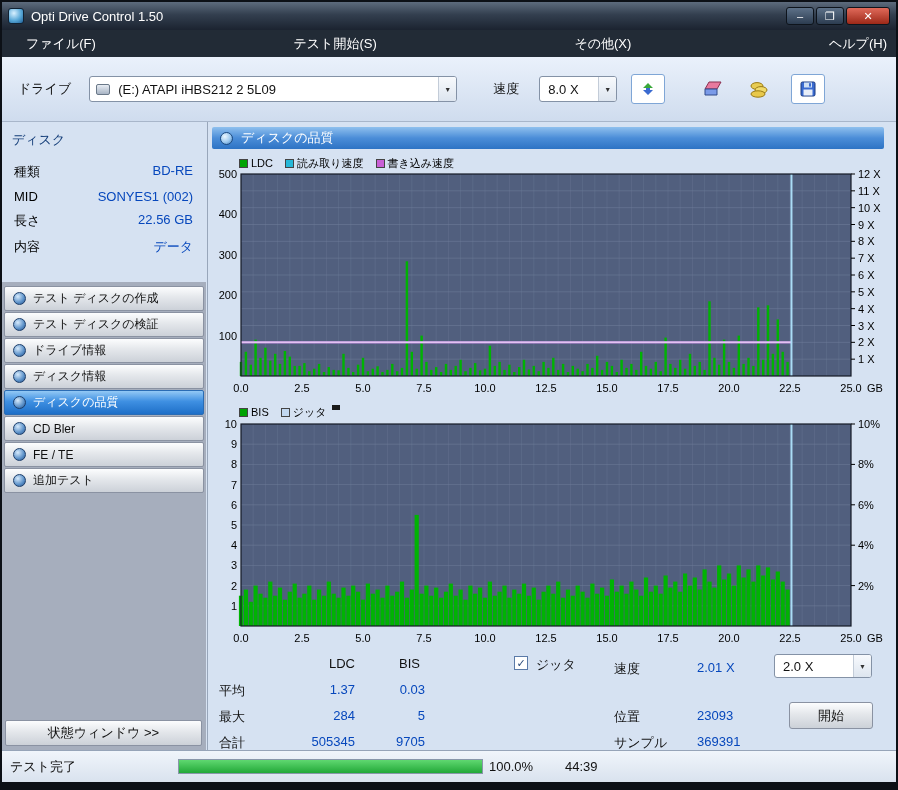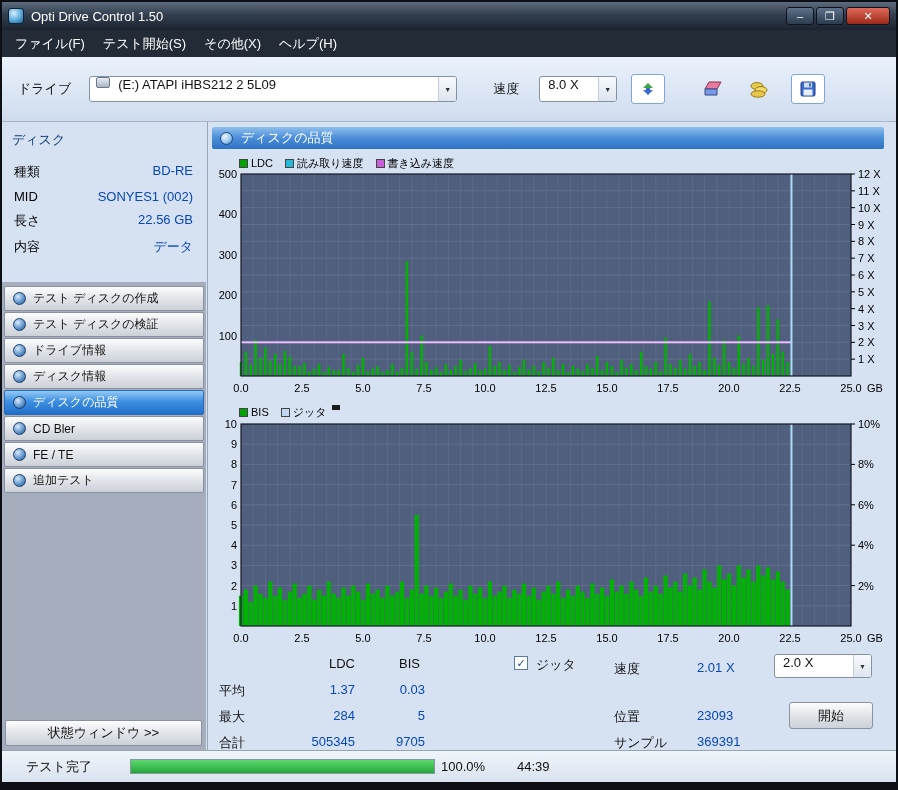--- a/index.html
+++ b/index.html
@@ -12,28 +12,28 @@
               display:flex; align-items:center; gap:7px; padding:0 6px; color:#fff; font-size:13px; }
   .app-icon { width:16px; height:16px; border-radius:3px;
               background:radial-gradient(circle at 35% 30%, #d8f0ff, #58a8d8 55%, #1f5e96); border:1px solid #123; }
   .win-btns { margin-left:auto; display:flex; gap:2px; }
   .win-btn { width:28px; height:18px; border:1px solid #0e141c; border-radius:3px;
              background:linear-gradient(#5d7188,#2c3c50); color:#fff; font-size:11px;
              display:flex; align-items:center; justify-content:center; }
   .win-btn.close { width:44px; background:linear-gradient(#e06a5a,#9c2818); }
   
   .menubar { position:absolute; top:28px; left:0; right:0; height:27px; background:#222b36;
-             display:flex; align-items:center; padding-left:4px; color:#fff; font-size:13px; }
+             display:flex; align-items:center; padding-left:15px; color:#fff; font-size:13px;justify-content:space-between; }
   .menu-item { padding:4px 9px; }
   
   .toolbar { position:absolute; top:55px; left:0; right:0; height:65px;
              background:linear-gradient(#eaf1fb,#cfdcee); border-bottom:1px solid #a8b6ca;
              display:flex; align-items:center; padding-left:16px; font-size:13px; color:#111; }
   .combo { height:26px; background:#fff; border:1px solid #8492a6; border-radius:3px;
-           display:flex; font-size:13px; overflow:hidden; }
+           display:flex; align-items:center; font-size:13px; overflow:hidden; }
   .combo .txt { padding:0 8px; white-space:nowrap; }
   .combo .arrow { width:18px; height:100%; margin-left:auto; border-left:1px solid #c3ccd8;
                   background:linear-gradient(#f8fafd,#dde5ef); display:flex; align-items:center;
                   justify-content:center; font-size:7px; color:#333; }
   .drive-ico { width:14px; height:11px; margin-left:6px; background:linear-gradient(#e8edf4,#a8b4c4);
                border:1px solid #6a7888; border-radius:2px; }
   .tool-btn { width:34px; height:30px; border:1px solid #7fa6d6; border-radius:3px; background:#fff;
               display:flex; align-items:center; justify-content:center; }
   .tool-flat { width:34px; height:30px; display:flex; align-items:center; justify-content:center; }
   
@@ -75,21 +75,21 @@
   .checkbox { width:14px; height:14px; border:1px solid #5a7aa8; background:#fff; display:flex;
               align-items:center; justify-content:center; font-size:11px; color:#2a4a7a; }
   .btn-start { position:absolute; left:580px; top:48px; width:84px; height:27px;
                border:1px solid #8a92a2; border-radius:3px; font-size:13px;
                background:linear-gradient(#fcfdfe,#e4e7eb 45%,#ccd1d8);
                display:flex; align-items:center; justify-content:center; }
   
   .statusbar { position:absolute; left:0; right:0; bottom:0; height:32px;
                background:linear-gradient(#f0f5fb,#d9e2ee); border-top:1px solid #96a4b8;
                display:flex; align-items:center; font-size:13px; color:#111; }
-  .sb-left { width:128px; padding-left:24px; }
+  .sb-left { width:176px; padding-left:8px; }
   .progress-track { width:305px; height:15px; border:1px solid #8896aa; background:#fff; }
   .progress-fill { height:100%; background:linear-gradient(#5fd870,#22a838); }
   .sb-pct { margin-left:6px; width:60px; }
   .sb-time { margin-left:16px; }
 </style>
 </head>
 <body>
 
 <div class="window">
 

